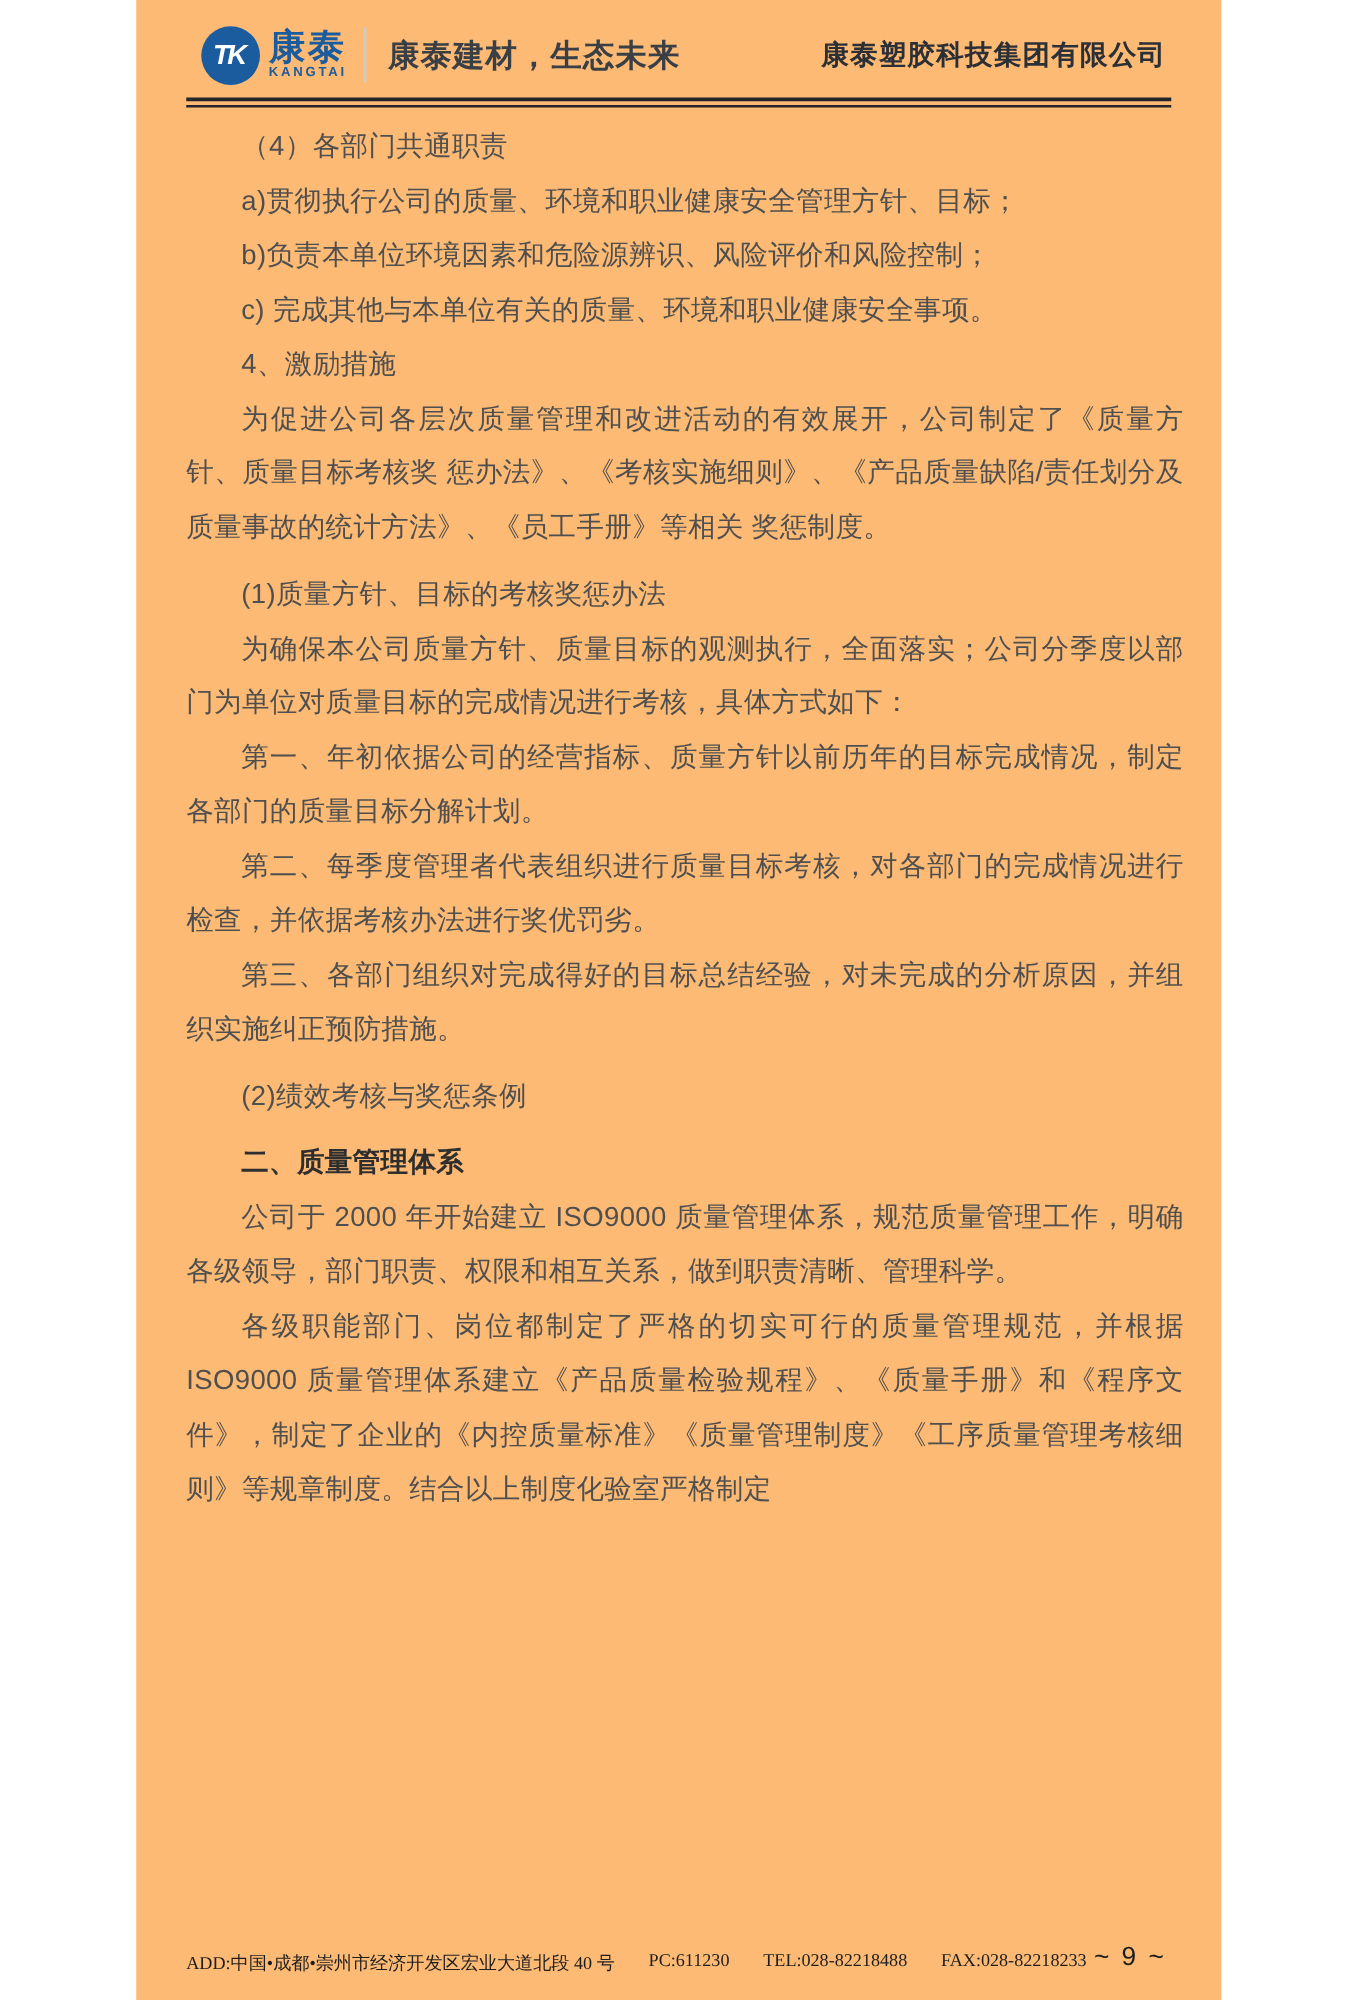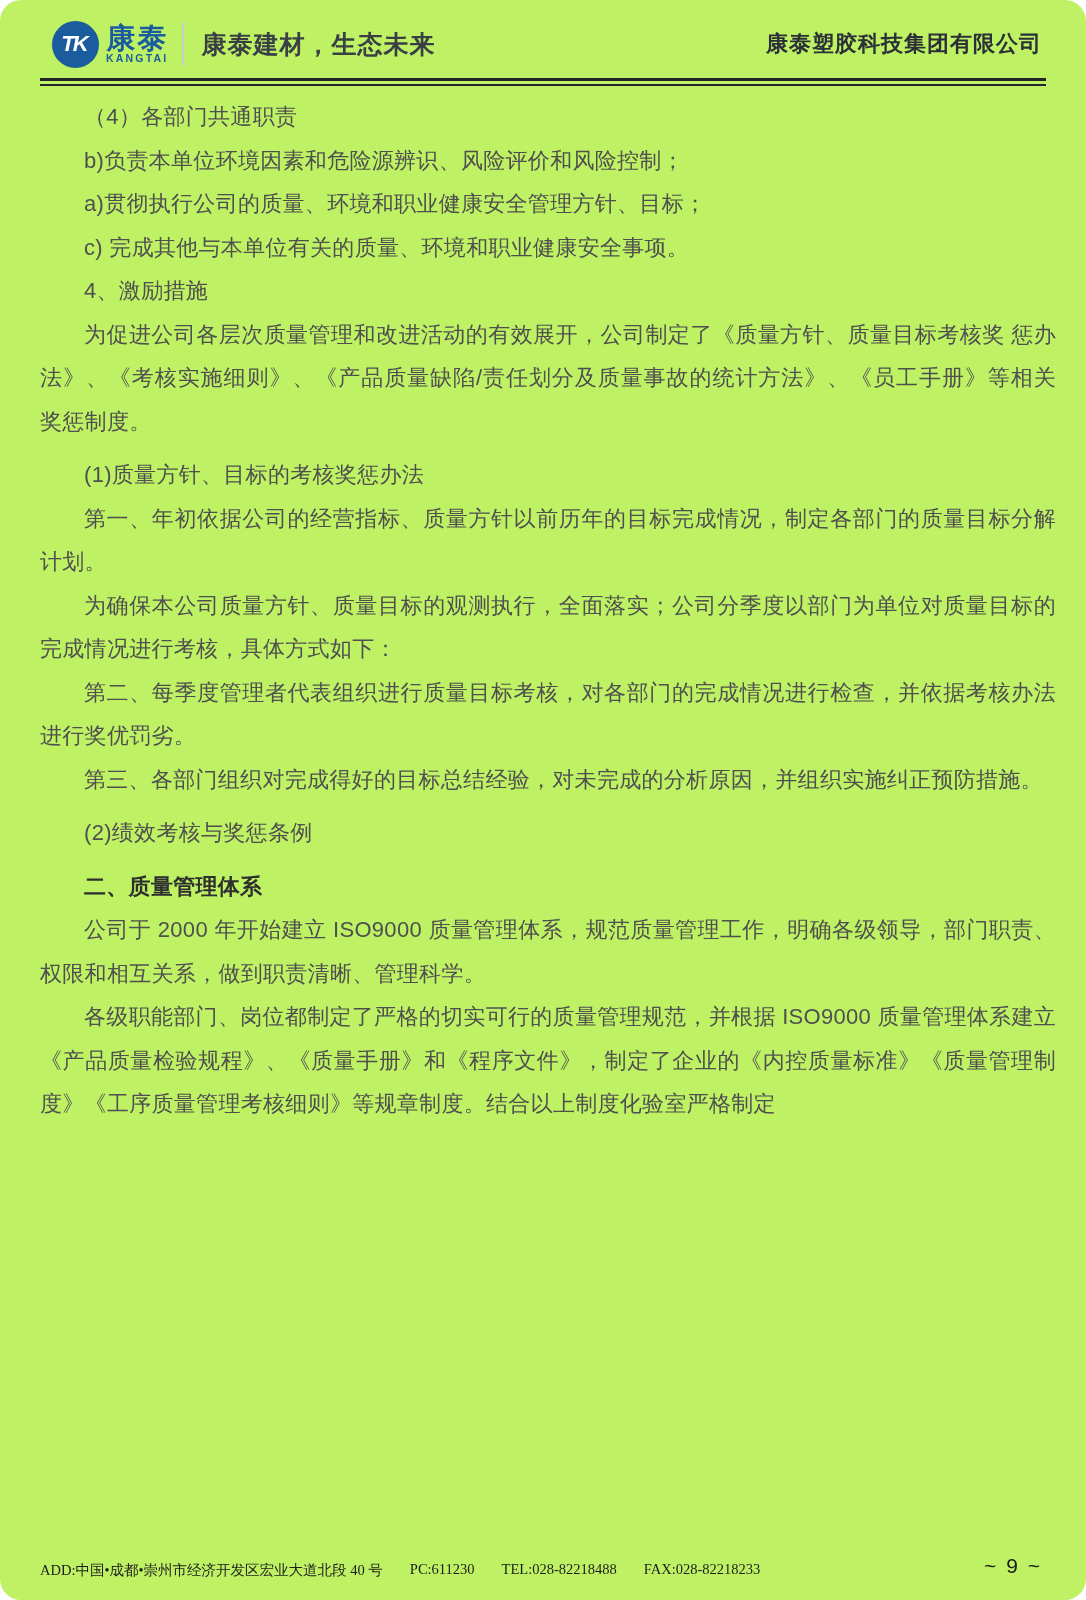--- a/index.html
+++ b/index.html
@@ -1,25 +1,24 @@
 <!DOCTYPE html>
 <html lang="zh"><head>
 <meta charset="utf-8">
 <style>
   * { box-sizing: border-box; margin: 0; padding: 0; }
   html,body { background:#ffffff; }
   .page {
     position: relative;
-    width: 1086px;
+    width: 868px;
     height: 1600px;
     margin: 0 auto;
-    background: #bef264;
+    background: #fdba74;
     overflow: hidden;
     font-family: "Liberation Sans", "DejaVu Sans", sans-serif;
-    border-radius: 21px;
   }
 
   
   .header {
     height: 74px;
     padding: 14px 44px 0 52px;
     display: flex;
     align-items: center;
     justify-content: space-between;
   }
@@ -118,28 +117,28 @@
       <div class="header-divider"></div>
       <div class="slogan">康泰建材，生态未来</div>
     </div>
     <div class="company-name">康泰塑胶科技集团有限公司</div>
   </div>
 
   <div class="header-rule"></div>
 
   <div class="doc-body">
     <p>（4）各部门共通职责</p>
+    <p>a)贯彻执行公司的质量、环境和职业健康安全管理方针、目标；</p>
     <p>b)负责本单位环境因素和危险源辨识、风险评价和风险控制；</p>
-    <p>a)贯彻执行公司的质量、环境和职业健康安全管理方针、目标；</p>
     <p>c) 完成其他与本单位有关的质量、环境和职业健康安全事项。</p>
     <p>4、激励措施</p>
     <p>为促进公司各层次质量管理和改进活动的有效展开，公司制定了《质量方针、质量目标考核奖 惩办法》、《考核实施细则》、《产品质量缺陷/责任划分及质量事故的统计方法》、《员工手册》等相关 奖惩制度。</p>
     <p class="gap-above">(1)质量方针、目标的考核奖惩办法</p>
+    <p>为确保本公司质量方针、质量目标的观测执行，全面落实；公司分季度以部门为单位对质量目标的完成情况进行考核，具体方式如下：</p>
     <p>第一、年初依据公司的经营指标、质量方针以前历年的目标完成情况，制定各部门的质量目标分解计划。</p>
-    <p>为确保本公司质量方针、质量目标的观测执行，全面落实；公司分季度以部门为单位对质量目标的完成情况进行考核，具体方式如下：</p>
     <p>第二、每季度管理者代表组织进行质量目标考核，对各部门的完成情况进行检查，并依据考核办法进行奖优罚劣。</p>
     <p>第三、各部门组织对完成得好的目标总结经验，对未完成的分析原因，并组织实施纠正预防措施。</p>
     <p class="gap-above">(2)绩效考核与奖惩条例</p>
     <p class="heading-bold gap-above">二、质量管理体系</p>
     <p>公司于 2000 年开始建立 ISO9000 质量管理体系，规范质量管理工作，明确各级领导，部门职责、权限和相互关系，做到职责清晰、管理科学。</p>
     <p>各级职能部门、岗位都制定了严格的切实可行的质量管理规范，并根据 ISO9000 质量管理体系建立《产品质量检验规程》、《质量手册》和《程序文件》，制定了企业的《内控质量标准》《质量管理制度》《工序质量管理考核细则》等规章制度。结合以上制度化验室严格制定</p>
   </div>
 
   <div class="footer">
     <div class="footer-info">

